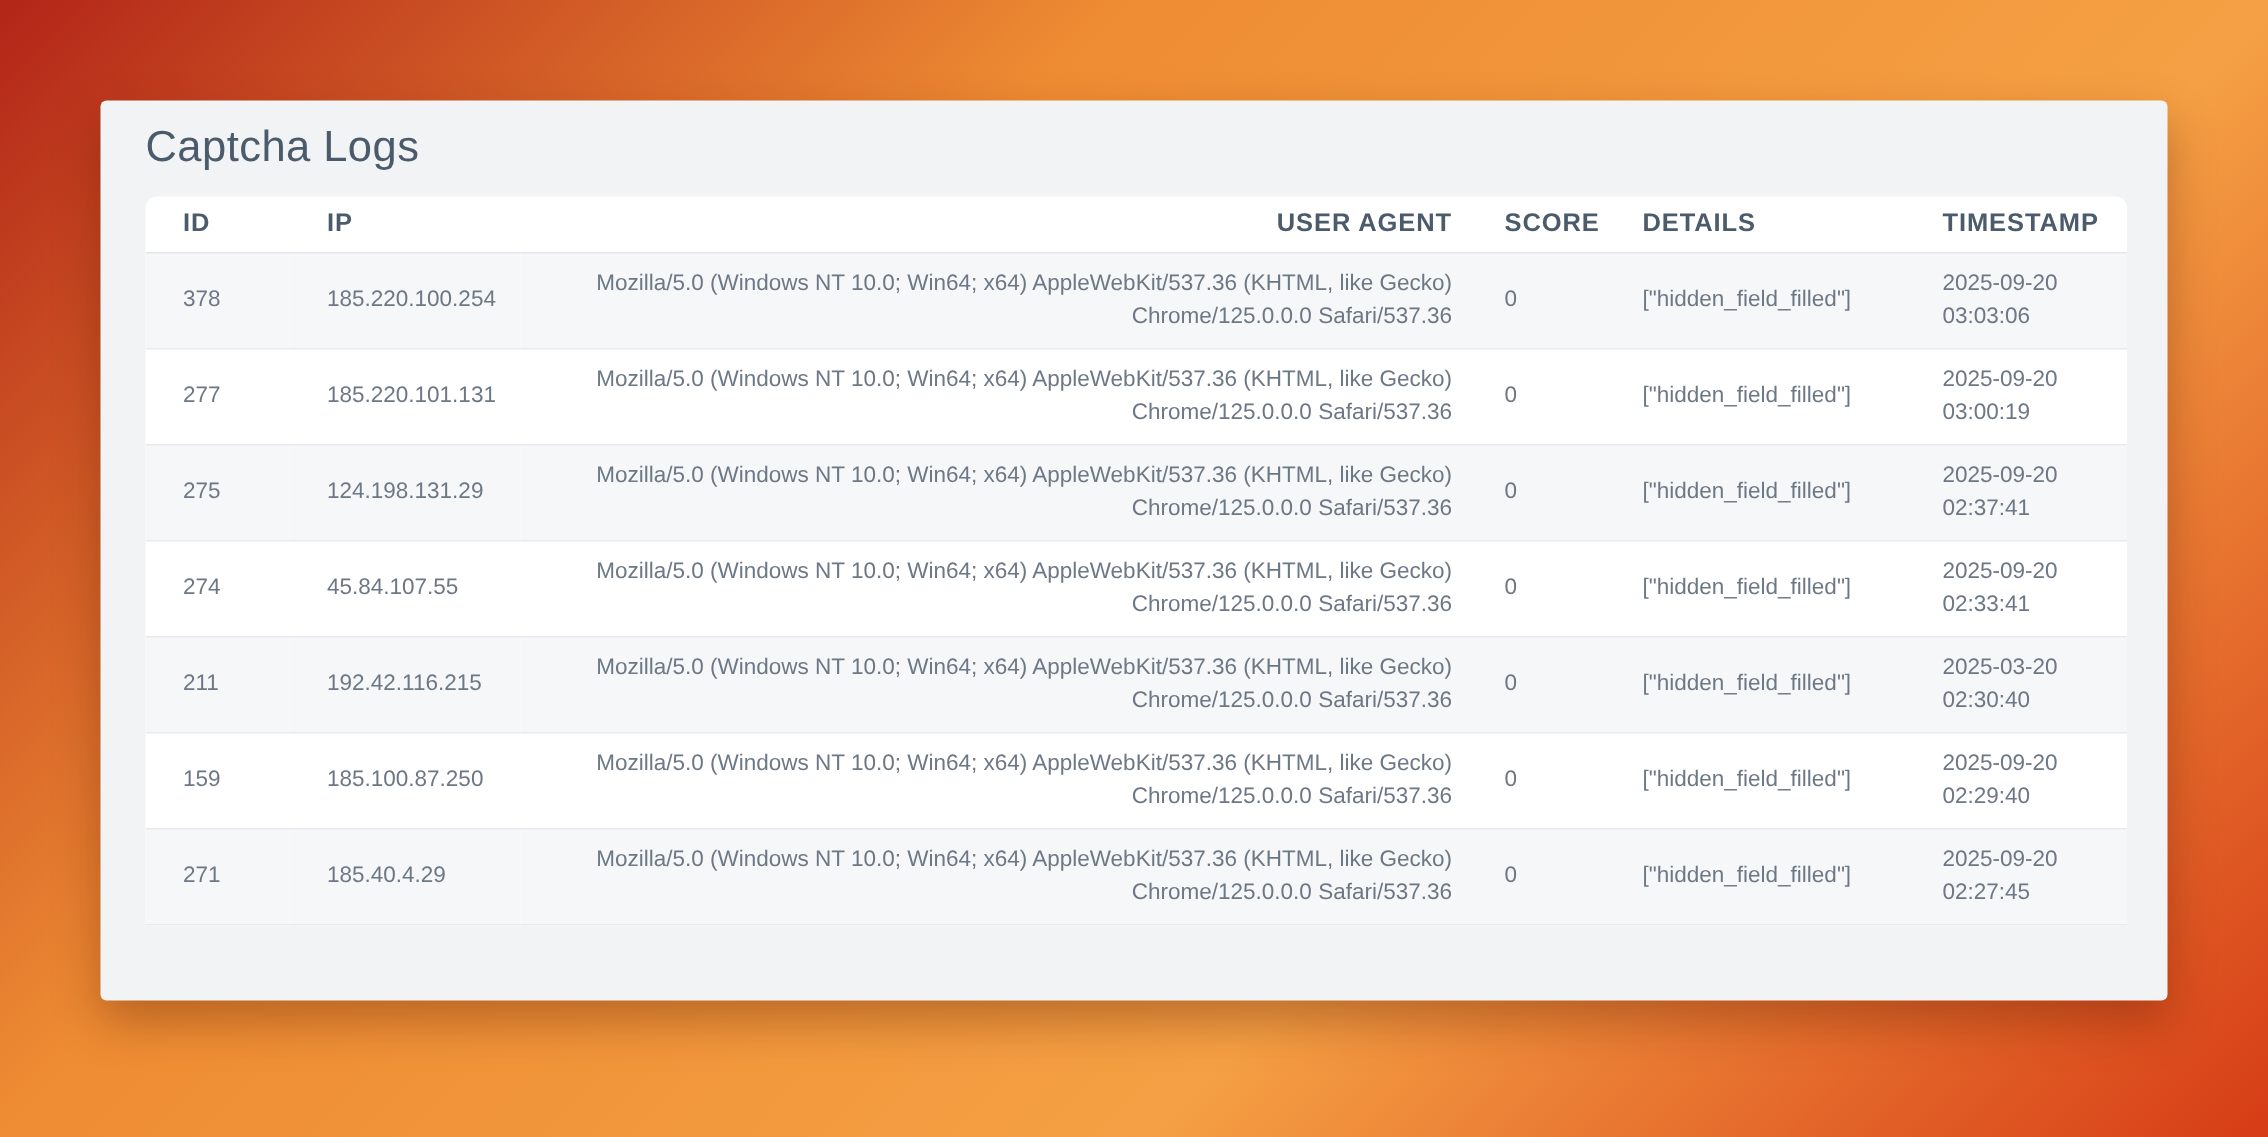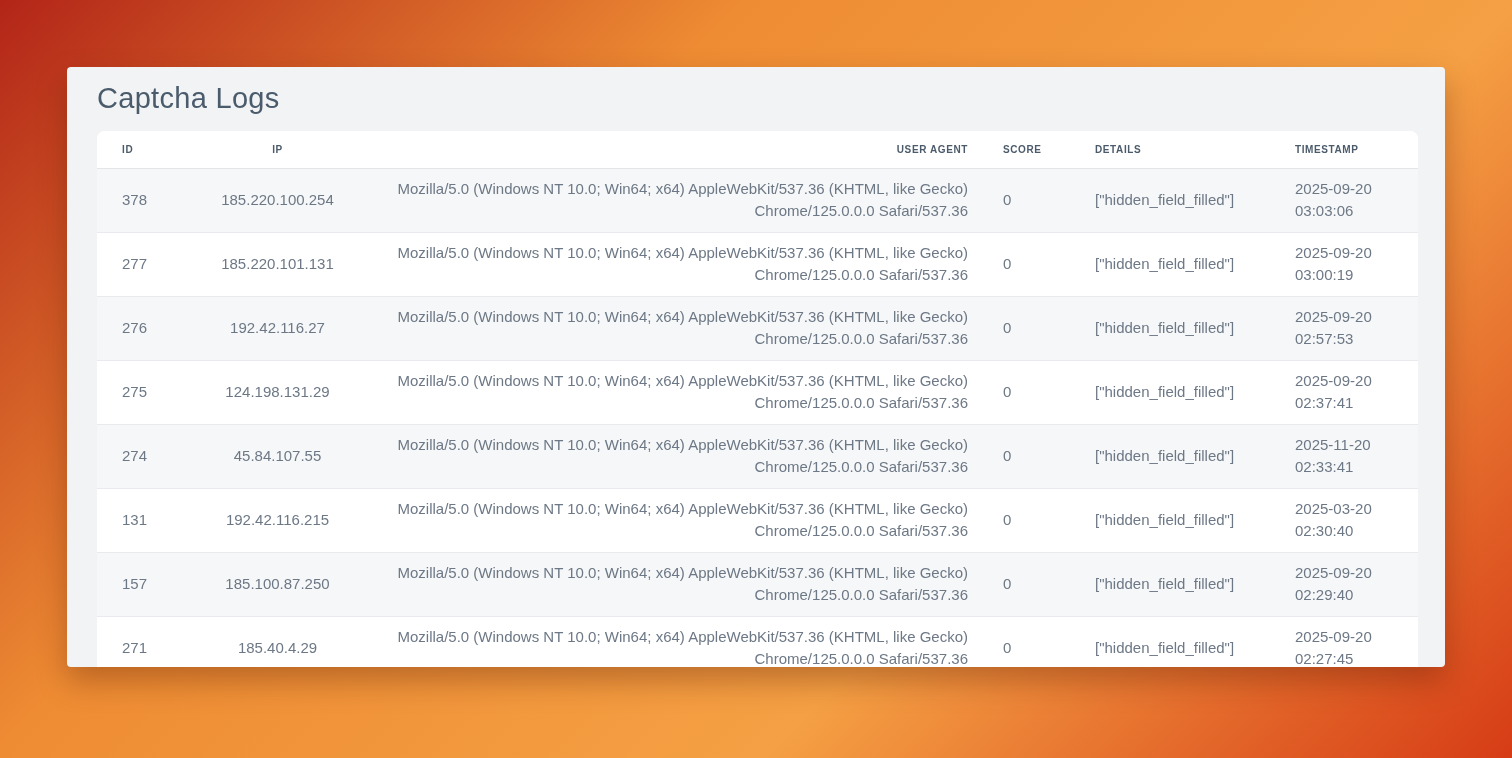--- a/index.html
+++ b/index.html
@@ -33,42 +33,42 @@
     border-collapse: collapse;
     background: #ffffff;
     border-radius: 8px 8px 0 0;
     overflow: hidden;
   }
   thead th {
     height: 37px;
     text-align: left;
     vertical-align: middle;
     padding: 0 10px 0 25px;
-    font-size: 10px;
+    font-size: 17px;
     font-weight: 700;
     letter-spacing: 0.6px;
     color: #4c5b6b;
     background: #ffffff;
     border-bottom: 1px solid #e3e6e9;
     white-space: nowrap;
   }
   tbody td {
     height: 64px;
     vertical-align: middle;
     padding: 0 10px 0 25px;
     font-size: 15px;
     line-height: 22px;
     color: #6d7886;
     border-bottom: 1px solid #e8eaed;
     overflow-wrap: break-word;
   }
   tbody tr:nth-child(odd) { background: #f6f7f8; }
   tbody tr:nth-child(even) { background: #ffffff; }
   .col-id { width: 96px; }
-  .col-ip { width: 154px; text-align: center; }
+  .col-ip { width: 154px; }
   .col-user_agent { width: 631px; text-align: right; }
   .col-score { width: 92px; }
   .col-details { width: 200px; }
   .col-timestamp { width: 148px; }
 </style>
 </head>
 <body>
 
 <div class="card">
   <h1 class="page-title">Captcha Logs</h1>
@@ -94,53 +94,45 @@
         </tr>
         <tr>
           <td class="col-id">277</td>
           <td class="col-ip">185.220.101.131</td>
           <td class="col-user_agent">Mozilla/5.0 (Windows NT 10.0; Win64; x64) AppleWebKit/537.36 (KHTML, like Gecko) Chrome/125.0.0.0 Safari/537.36</td>
           <td class="col-score">0</td>
           <td class="col-details">["hidden_field_filled"]</td>
           <td class="col-timestamp">2025-09-20 03:00:19</td>
         </tr>
         <tr>
-          <td class="col-id">276</td>
-          <td class="col-ip">192.42.116.27</td>
-          <td class="col-user_agent">Mozilla/5.0 (Windows NT 10.0; Win64; x64) AppleWebKit/537.36 (KHTML, like Gecko) Chrome/125.0.0.0 Safari/537.36</td>
-          <td class="col-score">0</td>
-          <td class="col-details">["hidden_field_filled"]</td>
-          <td class="col-timestamp">2025-09-20 02:57:53</td>
-        </tr>
-        <tr>
           <td class="col-id">275</td>
           <td class="col-ip">124.198.131.29</td>
           <td class="col-user_agent">Mozilla/5.0 (Windows NT 10.0; Win64; x64) AppleWebKit/537.36 (KHTML, like Gecko) Chrome/125.0.0.0 Safari/537.36</td>
           <td class="col-score">0</td>
           <td class="col-details">["hidden_field_filled"]</td>
           <td class="col-timestamp">2025-09-20 02:37:41</td>
         </tr>
         <tr>
           <td class="col-id">274</td>
           <td class="col-ip">45.84.107.55</td>
           <td class="col-user_agent">Mozilla/5.0 (Windows NT 10.0; Win64; x64) AppleWebKit/537.36 (KHTML, like Gecko) Chrome/125.0.0.0 Safari/537.36</td>
           <td class="col-score">0</td>
           <td class="col-details">["hidden_field_filled"]</td>
-          <td class="col-timestamp">2025-11-20 02:33:41</td>
+          <td class="col-timestamp">2025-09-20 02:33:41</td>
         </tr>
         <tr>
-          <td class="col-id">131</td>
+          <td class="col-id">211</td>
           <td class="col-ip">192.42.116.215</td>
           <td class="col-user_agent">Mozilla/5.0 (Windows NT 10.0; Win64; x64) AppleWebKit/537.36 (KHTML, like Gecko) Chrome/125.0.0.0 Safari/537.36</td>
           <td class="col-score">0</td>
           <td class="col-details">["hidden_field_filled"]</td>
           <td class="col-timestamp">2025-03-20 02:30:40</td>
         </tr>
         <tr>
-          <td class="col-id">157</td>
+          <td class="col-id">159</td>
           <td class="col-ip">185.100.87.250</td>
           <td class="col-user_agent">Mozilla/5.0 (Windows NT 10.0; Win64; x64) AppleWebKit/537.36 (KHTML, like Gecko) Chrome/125.0.0.0 Safari/537.36</td>
           <td class="col-score">0</td>
           <td class="col-details">["hidden_field_filled"]</td>
           <td class="col-timestamp">2025-09-20 02:29:40</td>
         </tr>
         <tr>
           <td class="col-id">271</td>
           <td class="col-ip">185.40.4.29</td>
           <td class="col-user_agent">Mozilla/5.0 (Windows NT 10.0; Win64; x64) AppleWebKit/537.36 (KHTML, like Gecko) Chrome/125.0.0.0 Safari/537.36</td>

